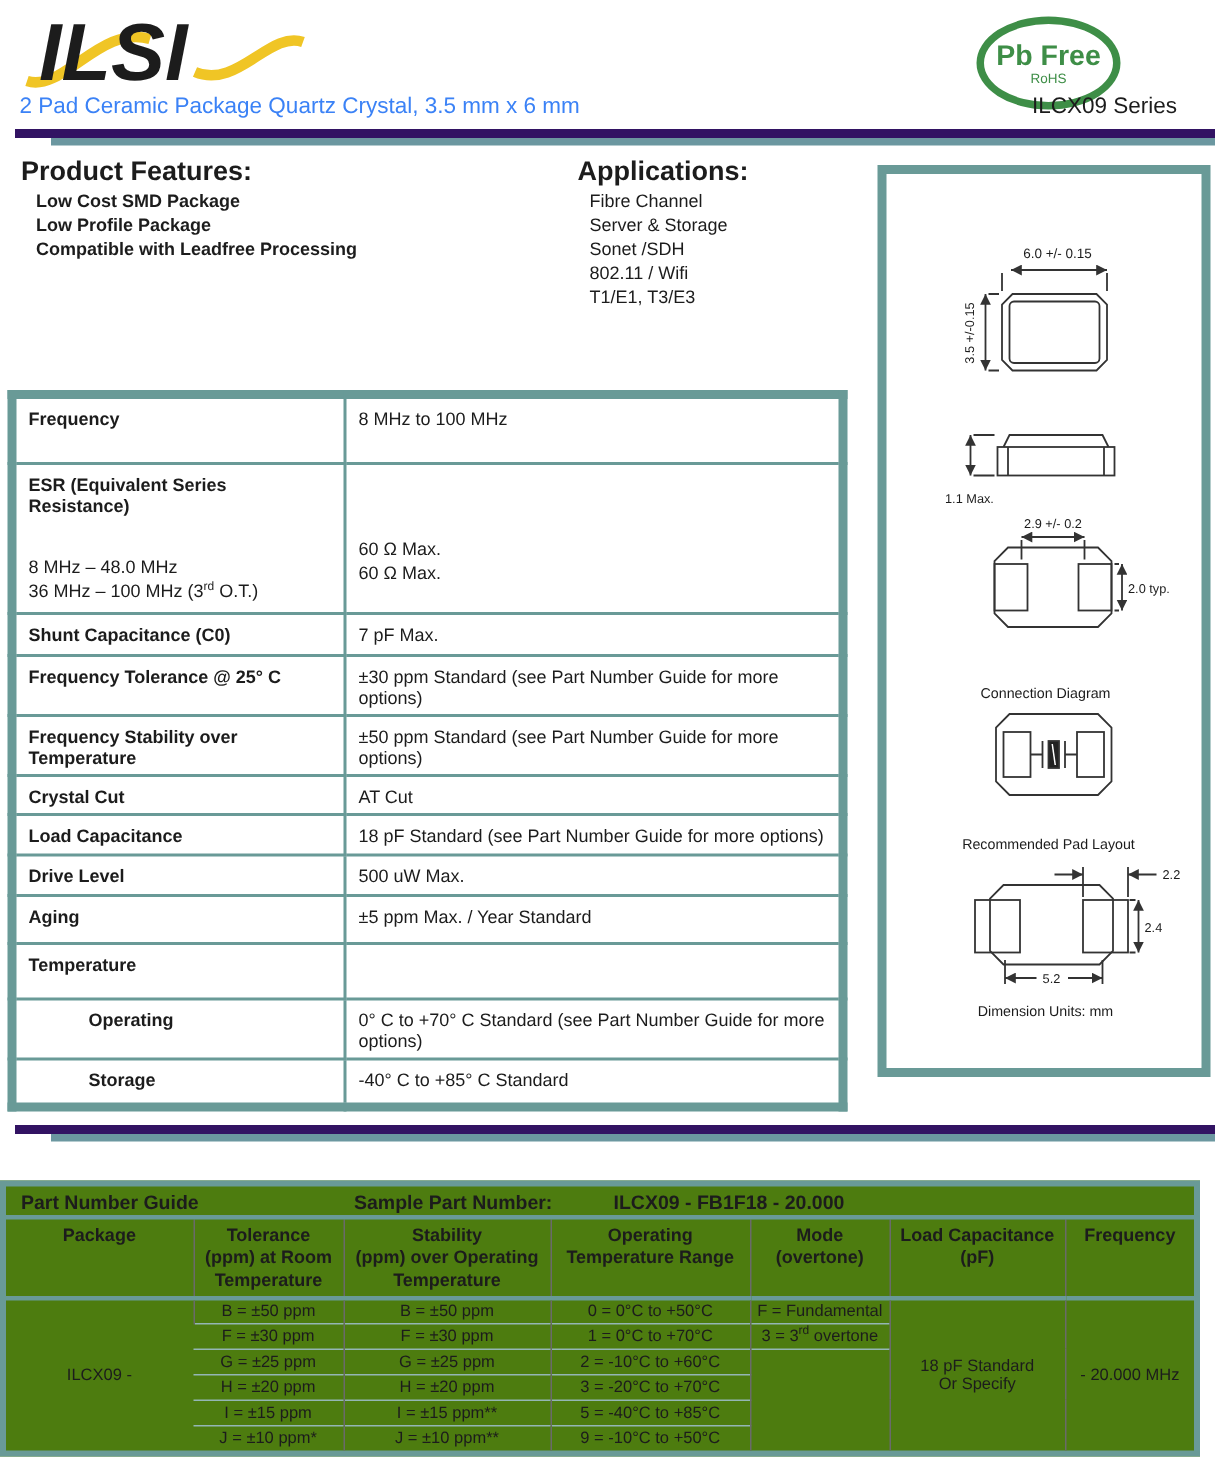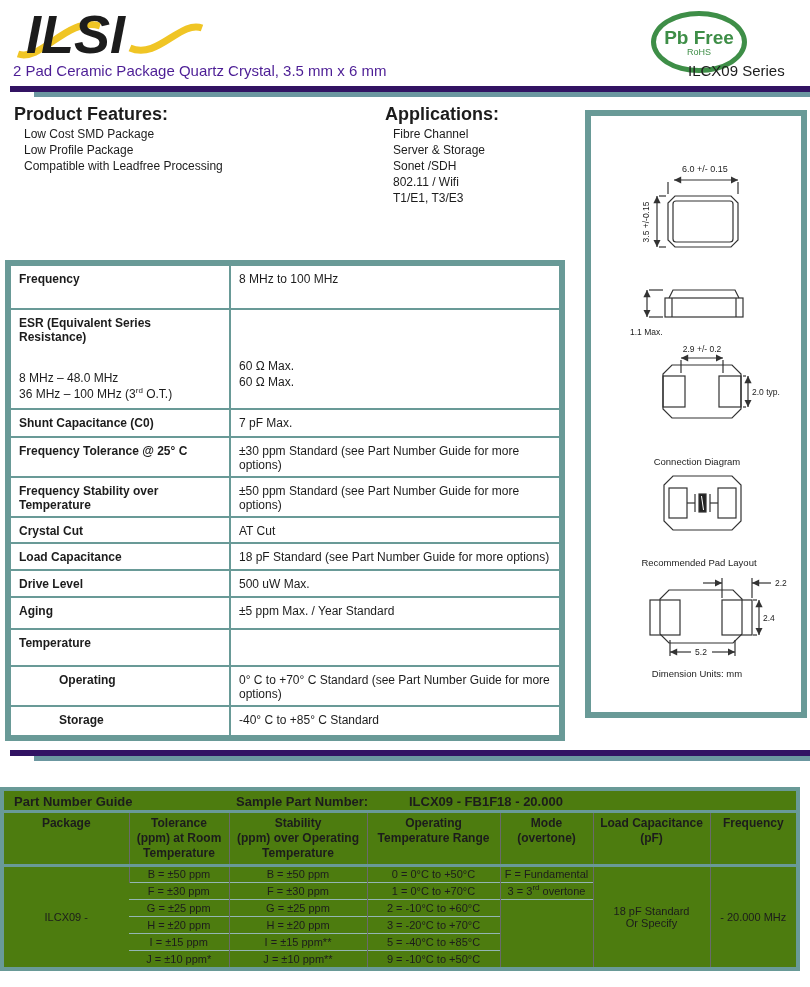--- a/index.html
+++ b/index.html
@@ -6,31 +6,31 @@
   body { background:#ffffff; font-family:"Liberation Sans", sans-serif; color:#1c1c1c; }
   .page { position:relative; width:810px; height:987px; background:#fff; overflow:hidden; }
 
   
   .logo { position:absolute; left:12px; top:4px; }
   .pb-badge { position:absolute; left:651px; top:11px; width:96px; height:62px;
     border:5px solid #3e8e47; border-radius:50%;
     display:flex; flex-direction:column; align-items:center; justify-content:center; }
   .pb-badge .l1 { color:#3e8e47; font-weight:bold; font-size:19px; line-height:19px; }
   .pb-badge .l2 { color:#3e8e47; font-size:9px; line-height:10px; }
-  .doc-title { position:absolute; left:13px; top:62px; font-size:15px; color:#4c1d95; }
+  .doc-title { position:absolute; left:13px; top:62px; font-size:15px; color:#3b82f6; }
   .series { position:absolute; left:688px; top:62px; font-size:15px; }
   .rule1n { position:absolute; left:10px; right:0; top:86px; height:6px; background:#321363; }
   .rule1t { position:absolute; left:34px; right:0; top:92px; height:5px; background:#6b97a0; }
   .rule2n { position:absolute; left:10px; right:0; top:750px; height:6px; background:#321363; }
   .rule2t { position:absolute; left:34px; right:0; top:756px; height:5px; background:#6b97a0; }
 
   .sec-head { position:absolute; font-size:18px; font-weight:bold; }
   .feat-head { left:14px; top:104px; }
   .app-head { left:385px; top:104px; }
-  .feat-list { position:absolute; left:24px; top:126px; font-size:12px; line-height:16px; }
+  .feat-list { position:absolute; left:24px; top:126px; font-size:12px; line-height:16px;font-weight:bold; }
   .app-list { position:absolute; left:393px; top:126px; font-size:12px; line-height:16px; }
 
   
   .dpanel { position:absolute; left:585px; top:110px; width:222px; height:608px;
     border:6px solid #699a97; background:#fff; }
 
   
   .spec { position:absolute; left:5px; top:260px; width:560px; border-collapse:collapse;
     background:#fff; border:6px solid #699a97; table-layout:fixed; font-size:12px; }
   .spec td { border:2px solid #699a97; vertical-align:top; padding:6px 8px 4px 8px; }

